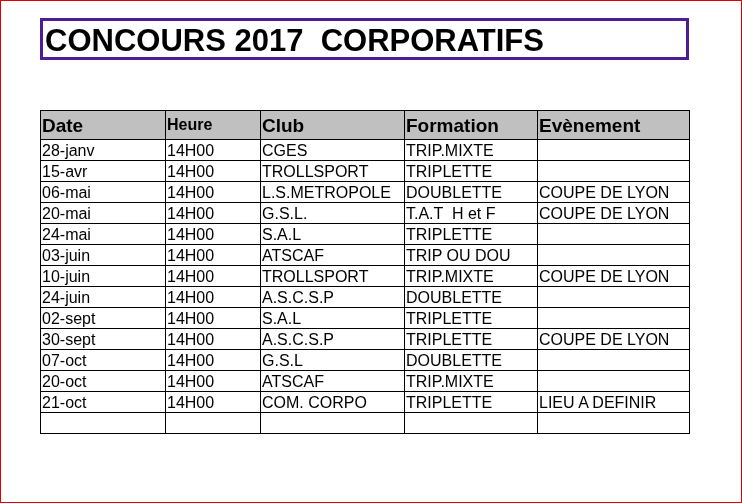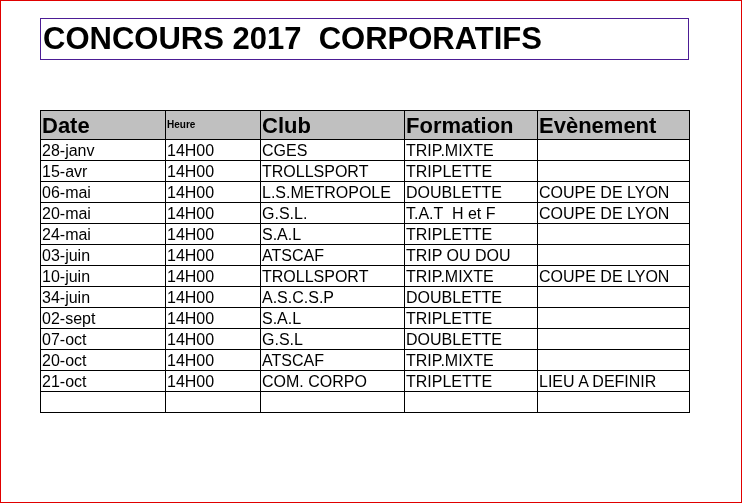--- a/index.html
+++ b/index.html
@@ -18,21 +18,21 @@
     .frame {
       position: absolute;
       left: 0; top: 0;
       width: 740px; height: 501px;
       border: 1px solid #e00000;
     }
     .title-box {
       position: absolute;
       left: 40px; top: 18px;
       width: 647px; height: 40px;
-      border: 1px solid #4c1d95;
+      border: 3px solid #4c1d95;
       box-sizing: border-box;
       width: 649px; height: 42px;
     }
     .title-text {
       position: absolute;
       left: 2px; top: 2px;
       font-size: 31px;
       font-weight: bold;
       line-height: 36px;
       white-space: pre;
@@ -50,25 +50,25 @@
       padding: 0 0 0 1px;
       text-align: left;
       vertical-align: bottom;
       white-space: pre;
       overflow: hidden;
     }
     table.schedule th {
       background: #c0c0c0;
       height: 28px;
       font-weight: bold;
-      font-size: 22px;
+      font-size: 19px;
       line-height: 26px;
     }
     table.schedule th.small {
-      font-size: 10px;
+      font-size: 16px;
       vertical-align: middle;
     }
     table.schedule td {
       height: 20px;
       font-size: 16px;
       line-height: 19px;
     }
     col.c-date { width: 125px; }
     col.c-heure { width: 95px; }
     col.c-club { width: 144px; }
@@ -145,34 +145,41 @@
         <td></td>
       </tr>
       <tr>
         <td>10-juin</td>
         <td>14H00</td>
         <td>TROLLSPORT</td>
         <td>TRIP.MIXTE</td>
         <td>COUPE DE LYON</td>
       </tr>
       <tr>
-        <td>34-juin</td>
+        <td>24-juin</td>
         <td>14H00</td>
         <td>A.S.C.S.P</td>
         <td>DOUBLETTE</td>
         <td></td>
       </tr>
       <tr>
         <td>02-sept</td>
         <td>14H00</td>
         <td>S.A.L</td>
         <td>TRIPLETTE</td>
         <td></td>
       </tr>
       <tr>
+        <td>30-sept</td>
+        <td>14H00</td>
+        <td>A.S.C.S.P</td>
+        <td>TRIPLETTE</td>
+        <td>COUPE DE LYON</td>
+      </tr>
+      <tr>
         <td>07-oct</td>
         <td>14H00</td>
         <td>G.S.L</td>
         <td>DOUBLETTE</td>
         <td></td>
       </tr>
       <tr>
         <td>20-oct</td>
         <td>14H00</td>
         <td>ATSCAF</td>

